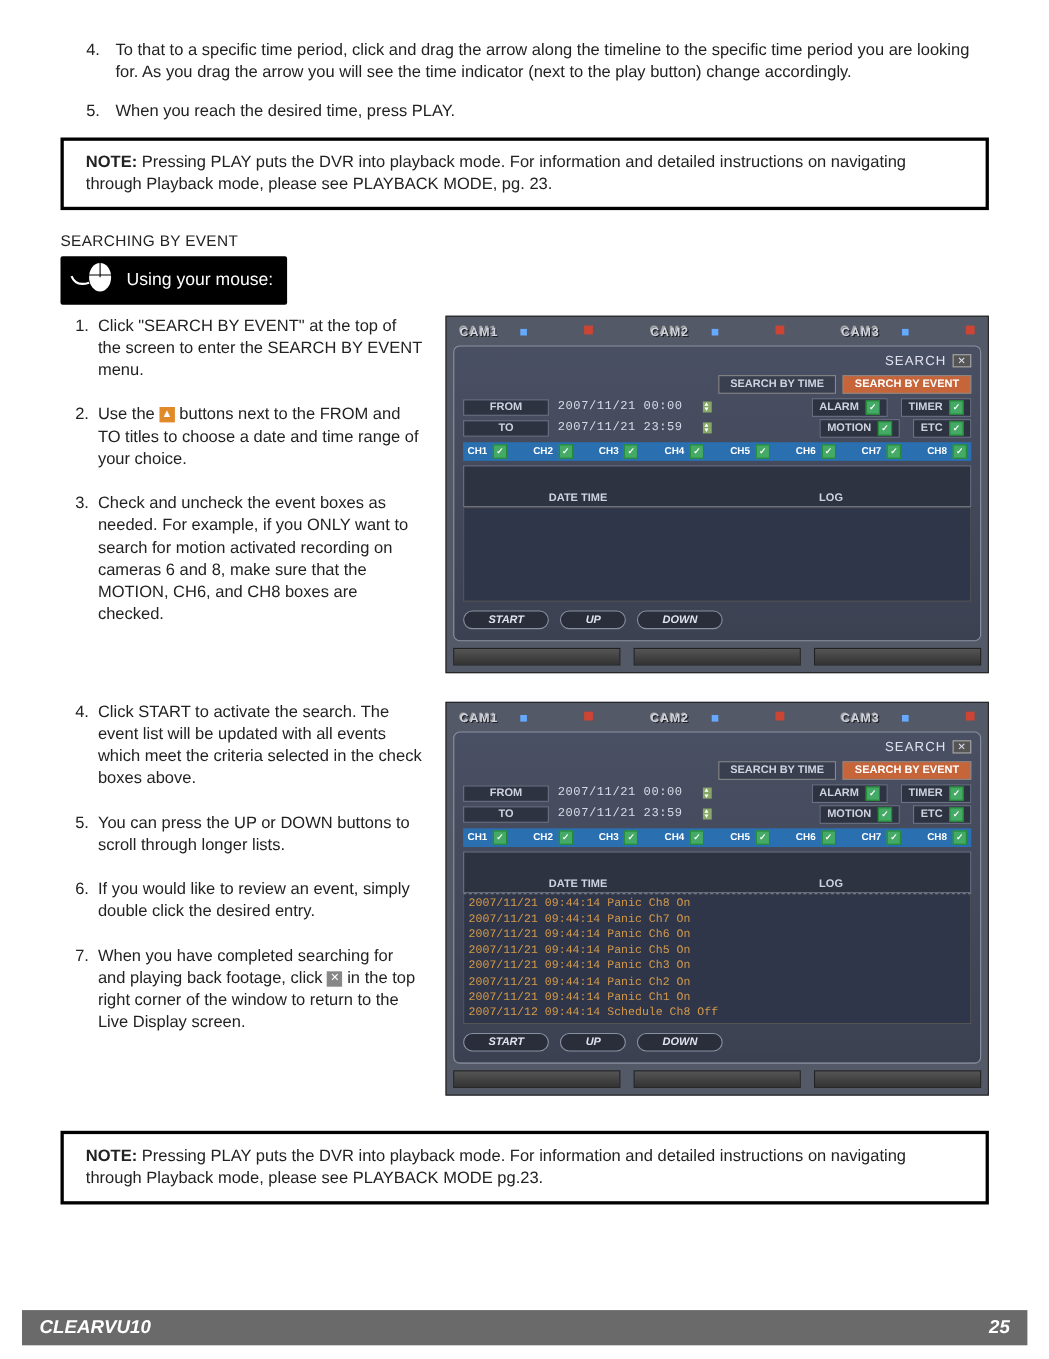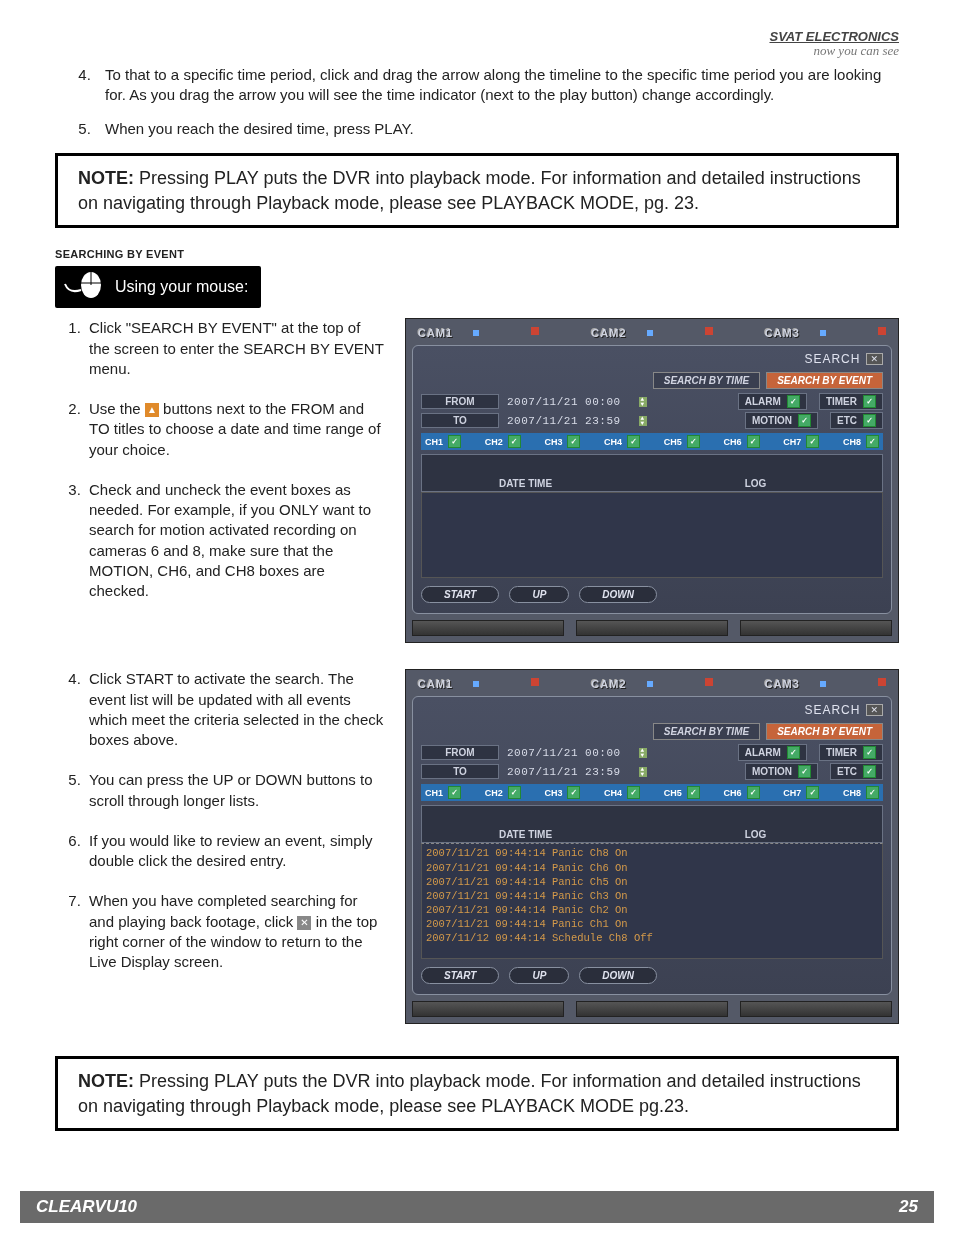--- a/index.html
+++ b/index.html
@@ -30,27 +30,27 @@
   }
   ol.main-list > li {
     margin-bottom: 14px;
     padding-left: 10px;
     line-height: 1.35;
   }
   .note-box {
     border: 3px solid #000;
     padding: 10px 20px;
     margin: 6px 0 20px 0;
-    font-size: 18px;
+    font-size: 15px;
     line-height: 1.35;
   }
   .note-label { font-weight: bold; }
   h2.section {
-    font-size: 11px;
-    font-weight: bold;
+    font-size: 14px;
+    font-weight: normal;
     margin: 18px 0 6px 0;
     letter-spacing: 0.3px;
   }
   .mouse-box {
     display: flex;
     align-items: center;
     background: #000;
     color: #fff;
     width: 190px;
     padding: 4px 8px;
@@ -117,21 +117,21 @@
     border:1px solid #8890a0;
     border-radius: 6px;
     margin-top: 4px;
     padding: 6px 8px 10px 8px;
   }
   .search-head {
     display:flex; justify-content:flex-end; align-items:center; gap:6px;
     font-family: Arial; font-size:12px; letter-spacing:1px; color:#e0e3ef;
   }
   .close-x { background:#555; border:1px solid #aaa; padding:0 3px; font-size:9px; cursor:pointer;}
-  .tabs { display:flex; justify-content:flex-end; gap:6px; margin:6px 0 4px 0; font-size:10px;font-style:italic;}
+  .tabs { display:flex; justify-content:flex-end; gap:6px; margin:6px 0 4px 0; font-size:10px;}
   .tab { padding:2px 10px; border:1px solid #888; background:#3a3f50; color:#d0d3e0; font-weight:bold; font-family:Arial;}
   .tab.active { background:#c6643a; color:#fff;}
   .row { display:flex; align-items:center; gap:8px; margin:2px 0;}
   .field-label { background:#2e3342; border:1px solid #6a7284; padding:1px 8px; width:60px; text-align:center; font-family:Arial; font-weight:bold; font-size:10px;}
   .field-val { color:#d8dce8; font-size:11px; letter-spacing:0.5px; display:flex; align-items:center; gap:16px;}
   .spinner { display:inline-flex; flex-direction:column; margin-left:2px;}
   .spinner span { width:8px;height:5px;background:#8a6; font-size:6px; line-height:5px; text-align:center; color:#fff;}
   .chk { width:11px;height:11px; background:#4a6; display:inline-block; border:1px solid #283; margin-left:2px; font-size:8px; color:#fff; text-align:center; line-height:11px;}
   .filters { display:flex; gap:12px; margin-left:auto; font-size:10px; font-family:Arial;}
   .filter-item { background:#2e3342; border:1px solid #6a7284; padding:1px 6px; display:flex; align-items:center; gap:4px; font-weight:bold;}
@@ -166,24 +166,20 @@
     justify-content: space-between;
     position: absolute;
     left: 20px; right: 20px; bottom: 12px; text-align: center;
   }
 </style>
 </head>
 <body>
 
 <div class="page">
 
-  <div class="header-right">
-    <div class="brand">SVAT ELECTRONICS</div>
-    <div class="tagline">now you can see</div>
-  </div>
 
   <ol class="main-list" start="4">
     <li>To that to a specific time period, click and drag the arrow along the timeline to the specific time period you are looking for.  As you drag the arrow you will see the time indicator (next to the play button) change accordingly.</li>
     <li>When you reach the desired time, press PLAY.</li>
   </ol>
 
   <div class="note-box">
     <span class="note-label">NOTE:</span><span>  Pressing PLAY puts the DVR into playback mode.  For information and detailed instructions on navigating through Playback mode, please see PLAYBACK MODE, pg. 23.</span>
   </div>
 
@@ -443,20 +439,21 @@
                 <span>CH8</span>
                 <span class="chk">✓</span>
               </span>
           </div>
           <div class="table-head">
             <div class="th dt">DATE TIME</div>
             <div class="th">LOG</div>
           </div>
           <div class="table-body tall">
             <div class="log-row">2007/11/21 09:44:14 Panic Ch8 On</div>
+            <div class="log-row">2007/11/21 09:44:14 Panic Ch7 On</div>
             <div class="log-row">2007/11/21 09:44:14 Panic Ch6 On</div>
             <div class="log-row">2007/11/21 09:44:14 Panic Ch5 On</div>
             <div class="log-row">2007/11/21 09:44:14 Panic Ch3 On</div>
             <div class="log-row">2007/11/21 09:44:14 Panic Ch2 On</div>
             <div class="log-row">2007/11/21 09:44:14 Panic Ch1 On</div>
             <div class="log-row">2007/11/12 09:44:14 Schedule Ch8 Off</div>
           </div>
           <div class="btns">
             <span class="dvr-btn">START</span>
             <span class="dvr-btn">UP</span>

